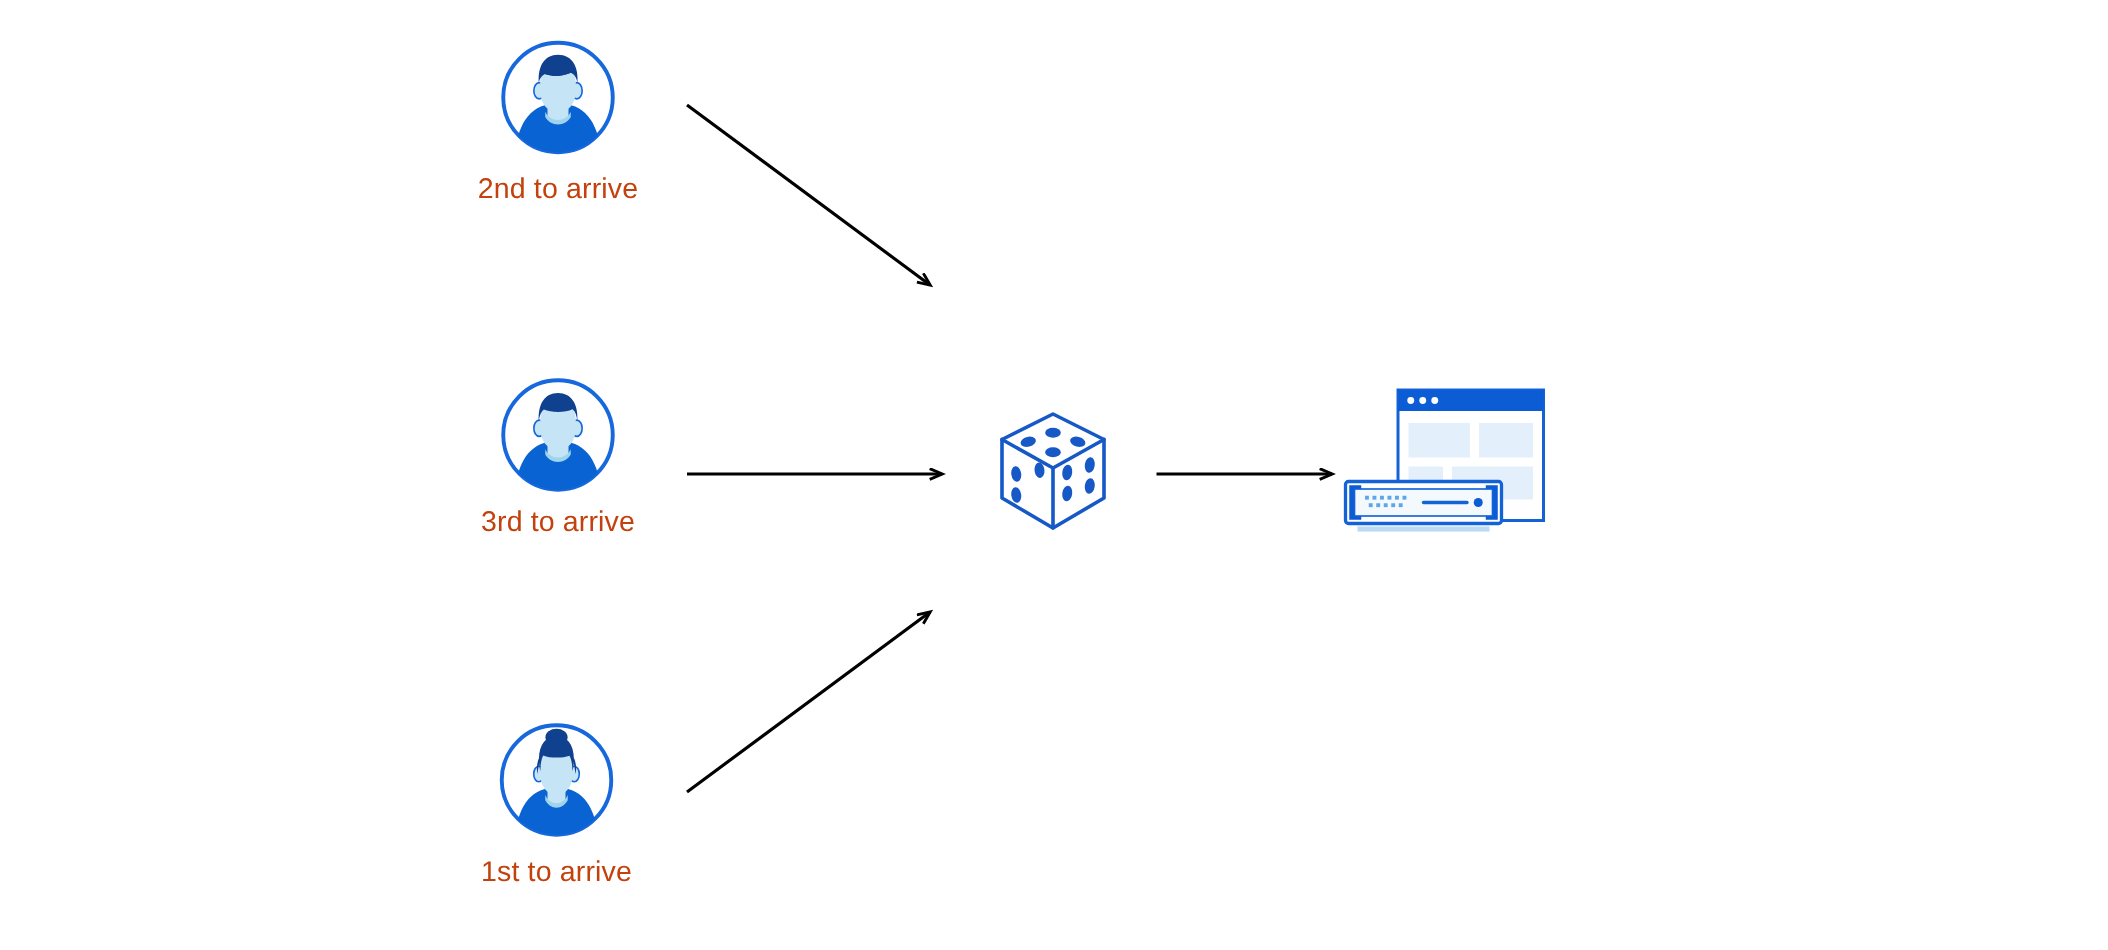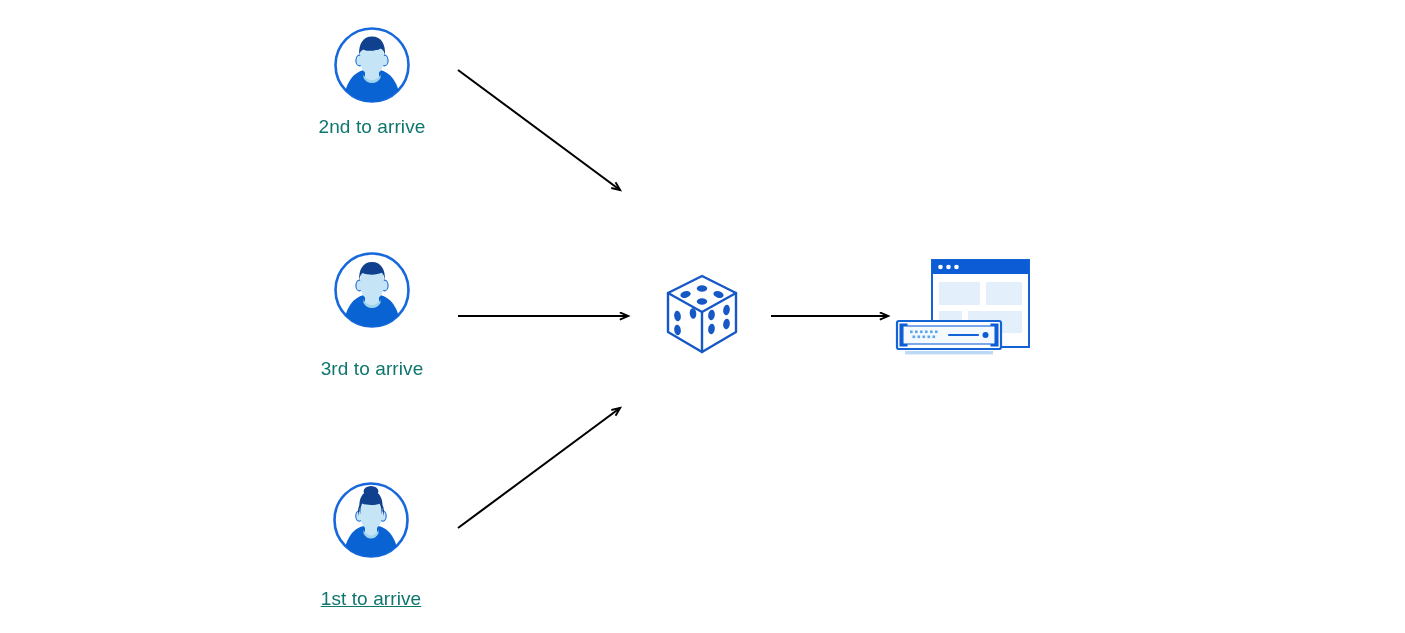--- a/index.html
+++ b/index.html
@@ -18,21 +18,21 @@
     background: #ffffff;
     overflow: hidden;
   }
   .node {
     position: absolute;
   }
   .node-label {
     position: absolute;
     font-size: 19px;
     line-height: 22px;
-    color: #0f766e;
+    color: #c2410c;
     white-space: nowrap;
     text-align: center;
     font-weight: 400;
     letter-spacing: 0.1px;
   }
   .arrows-layer {
     position: absolute;
     left: 0;
     top: 0;
     width: 1405px;
@@ -104,21 +104,21 @@
         <path d="M40 44 C22 44 13 56 11 80 L69 80 C67 56 58 44 40 44 Z" fill="#0a63d2"></path>
         <path d="M33 38 L47 38 L47 52 C47 55 44 57 40 57 C36 57 33 55 33 52 Z" fill="#c5e4f5"></path>
         <path d="M31.5 49.5 C33 53 36.5 55 40 55 C43.5 55 47 53 48.5 49.5 L48.5 53 C47 56 43.5 58 40 58 C36.5 58 33 56 31.5 53 Z" fill="#9ed4ee"></path>
         <ellipse cx="27.5" cy="35.5" rx="3.6" ry="5.4" fill="#c5e4f5" stroke="#1668dc" stroke-width="1.1"></ellipse>
         <ellipse cx="52.5" cy="35.5" rx="3.6" ry="5.4" fill="#c5e4f5" stroke="#1668dc" stroke-width="1.1"></ellipse>
         <path d="M28 34 C28 20 33 13 40 13 C47 13 52 20 52 34 C52 44 47 50 40 50 C33 50 28 44 28 34 Z" fill="#c5e4f5"></path>
         <path d="M27.2 30.5 C26.6 19.5 31 12 40 12 C49 12 53.6 19.5 52.9 30.5 C52.3 26.5 51.4 24 49.6 22.8 C45 25.2 35.5 25.2 30.6 23 C28.8 24.3 27.8 26.8 27.2 30.5 Z" fill="#10418f"></path>
       </g>
     </svg>
   </div>
-  <div class="node-label" style="left:272px; top:358px; width:200px;">3rd to arrive</div>
+  <div class="node-label" style="left:272px; top:338px; width:200px;">3rd to arrive</div>
 
   <div class="node" style="left:331px; top:480px; width:80px; height:80px;">
     <svg width="80" height="80" viewBox="0 0 80 80">
       <defs>
         <clipPath id="clipC">
             <circle cx="40" cy="40" r="36.5"></circle>
           </clipPath>
       </defs>
       <circle cx="40" cy="40" r="36.5" fill="#ffffff" stroke="#1668dc" stroke-width="2.6"></circle>
       <g clip-path="url(#clipC)">
@@ -128,21 +128,21 @@
         <ellipse cx="28.2" cy="36" rx="3.4" ry="5.2" fill="#c5e4f5" stroke="#1668dc" stroke-width="1.1"></ellipse>
         <ellipse cx="51.8" cy="36" rx="3.4" ry="5.2" fill="#c5e4f5" stroke="#1668dc" stroke-width="1.1"></ellipse>
         <path d="M29 34 C29 21 33.5 14.5 40 14.5 C46.5 14.5 51 21 51 34 C51 44 46.5 50 40 50 C33.5 50 29 44 29 34 Z" fill="#c5e4f5"></path>
         <path d="M40 10.5 C46.5 10.5 51.6 16 51.6 26 C51.6 29.5 51.2 32.2 50.6 34.2 C50.6 29 49.8 25.8 48.6 23.8 C44.2 25.5 35.6 25.5 31.2 23.6 C30 25.6 29.3 29 29.3 34.2 C28.7 32.2 28.3 29.5 28.3 26 C28.3 16 33.5 10.5 40 10.5 Z" fill="#10418f"></path>
         <ellipse cx="40" cy="11.5" rx="7.4" ry="5.6" fill="#10418f"></ellipse>
         <path d="M28.5 25 C27 28 26.5 32.5 27.3 36 C27.8 32 28.4 28.6 29.3 26.5 Z" fill="#10418f"></path>
         <path d="M51.5 25 C53 28 53.5 32.5 52.7 36 C52.2 32 51.6 28.6 50.7 26.5 Z" fill="#10418f"></path>
       </g>
     </svg>
   </div>
-  <div class="node-label" style="left:271px; top:588px; width:200px;text-decoration:underline;">1st to arrive</div>
+  <div class="node-label" style="left:271px; top:571px; width:200px;">1st to arrive</div>
 
   <div class="node" style="left:661px; top:270px; width:82px; height:88px;">
     <svg width="82" height="88" viewBox="0 0 82 88">
       <g fill="none" stroke="#1658c6" stroke-width="2.4" stroke-linejoin="round" stroke-linecap="round">
         <path d="M41 6 L75 23 L75 62 L41 82 L7 62 L7 23 Z"></path>
         <path d="M7 23 L41 42 L75 23"></path>
         <path d="M41 42 L41 82"></path>
       </g>
       <g fill="#1658c6">
         <ellipse cx="24.5" cy="24.5" rx="5.2" ry="3.3" transform="rotate(-14 24.5 24.5)"></ellipse>

